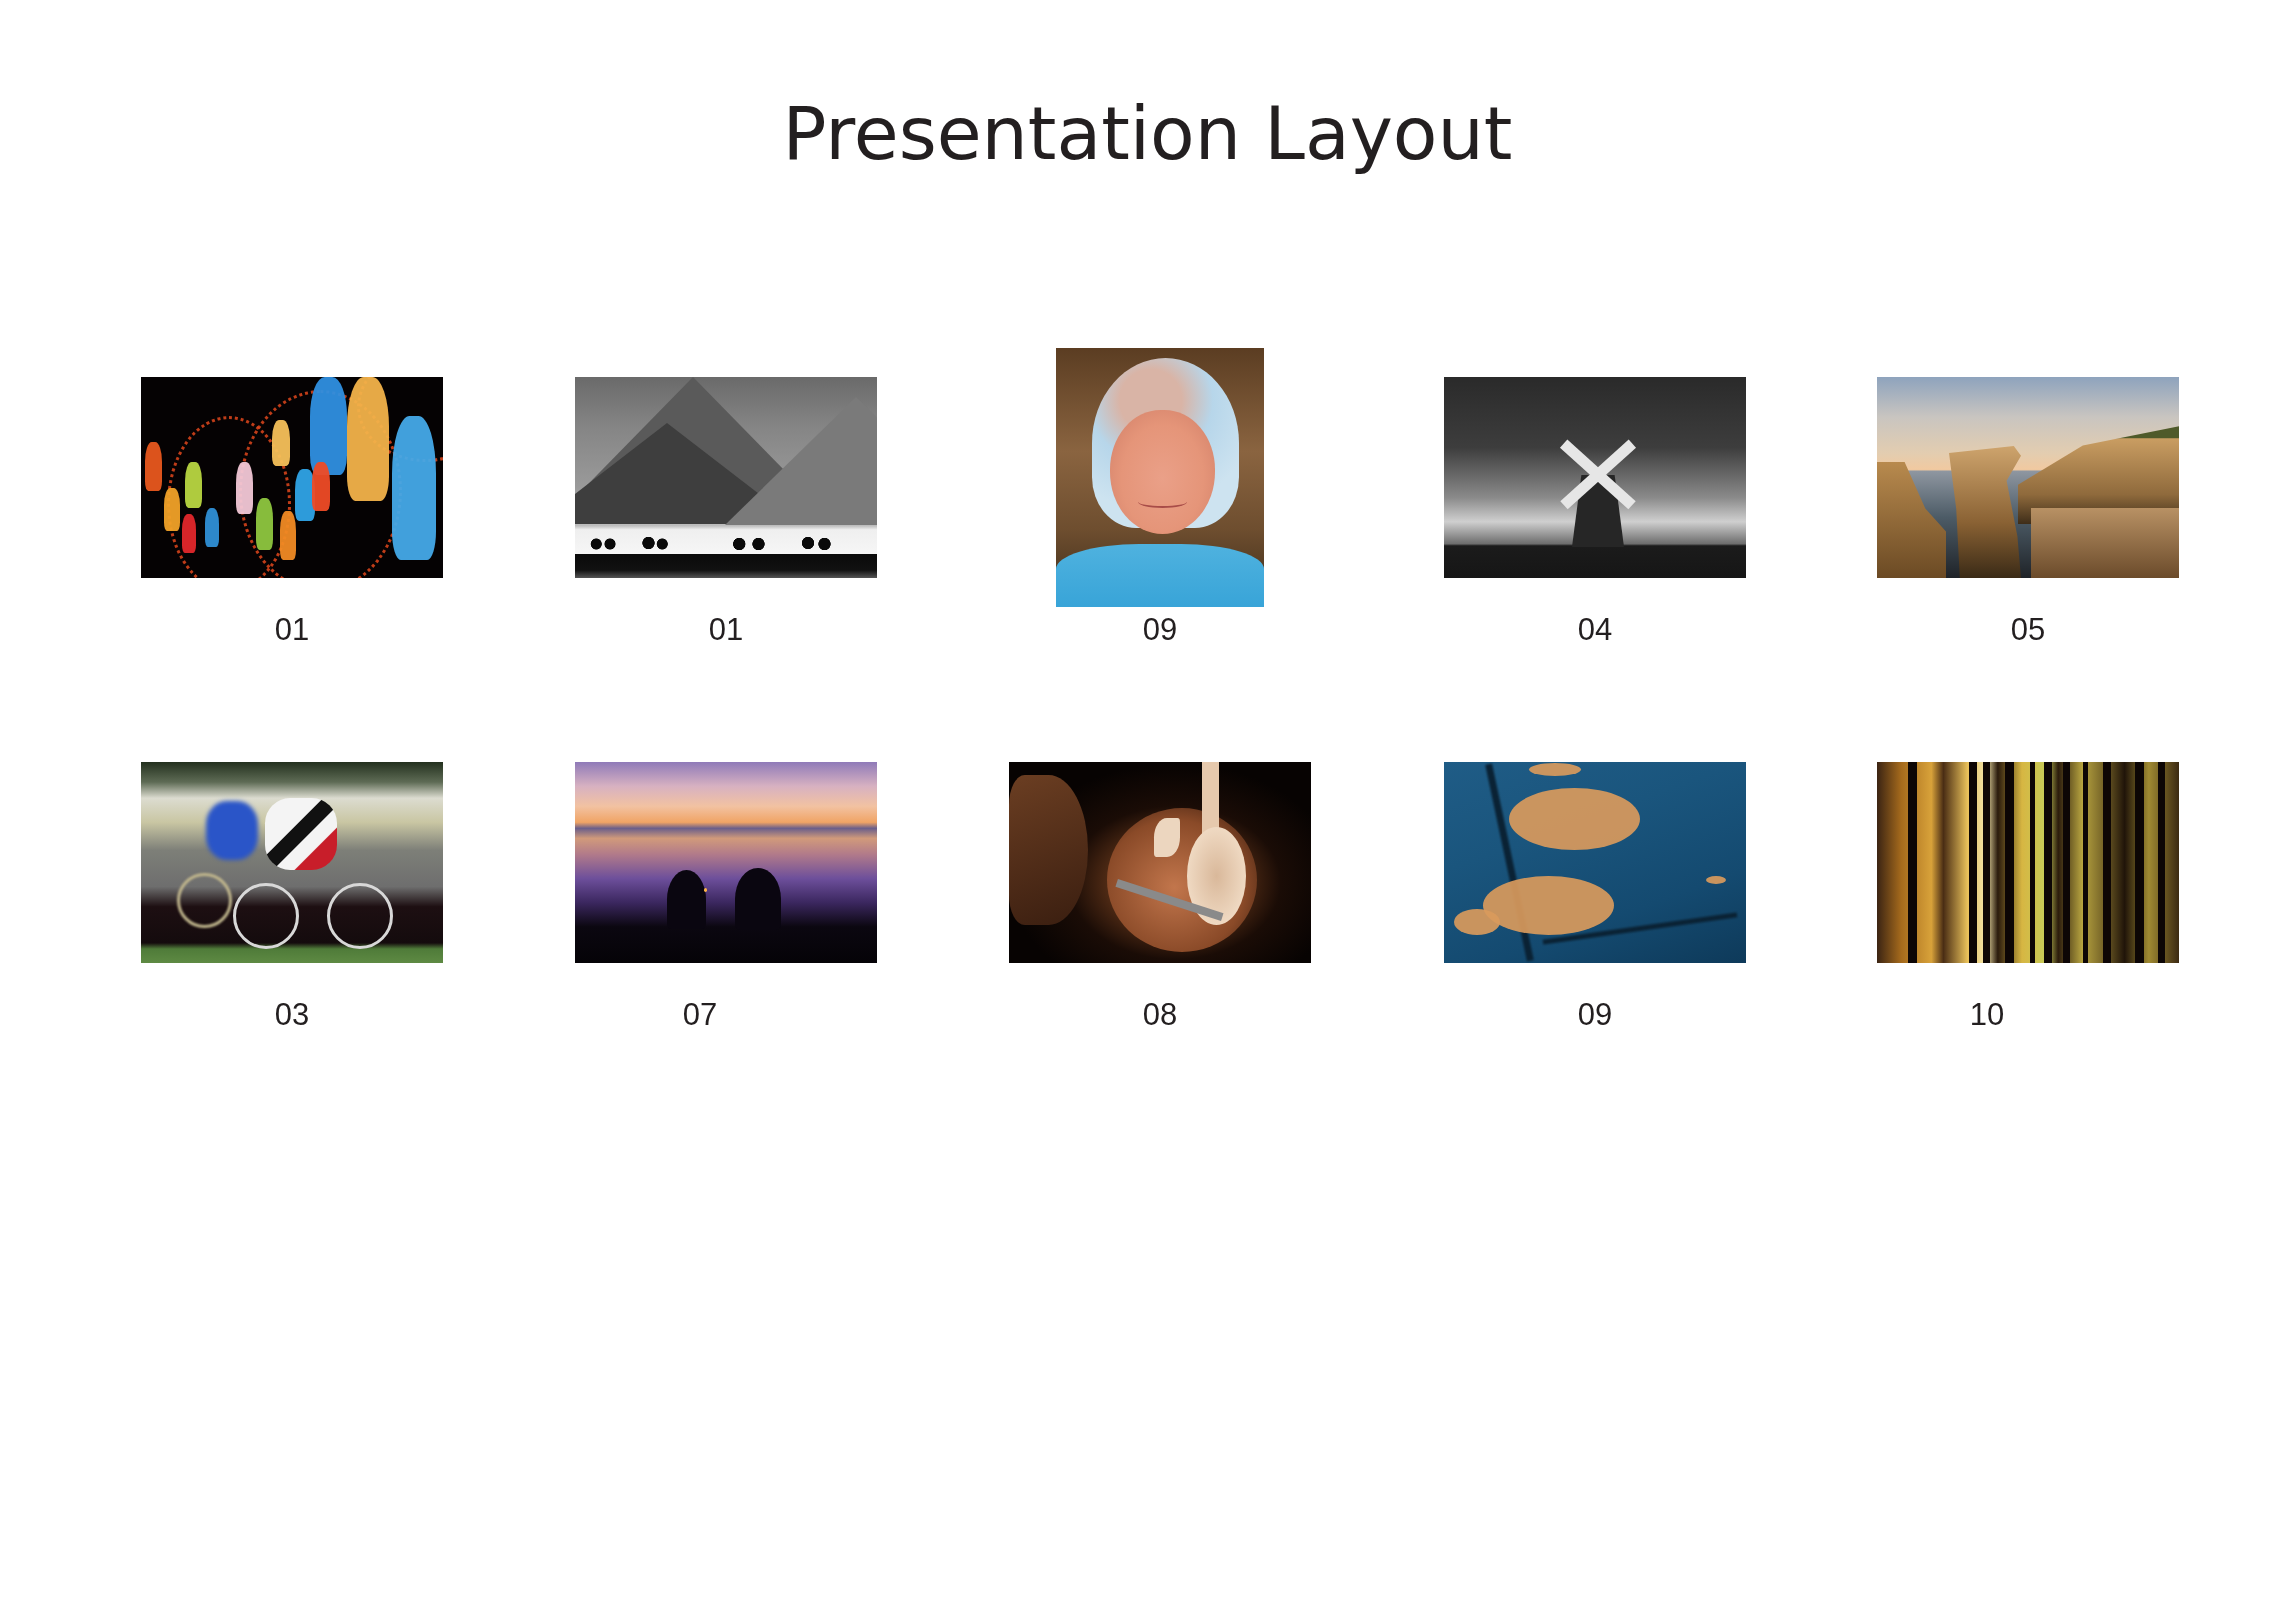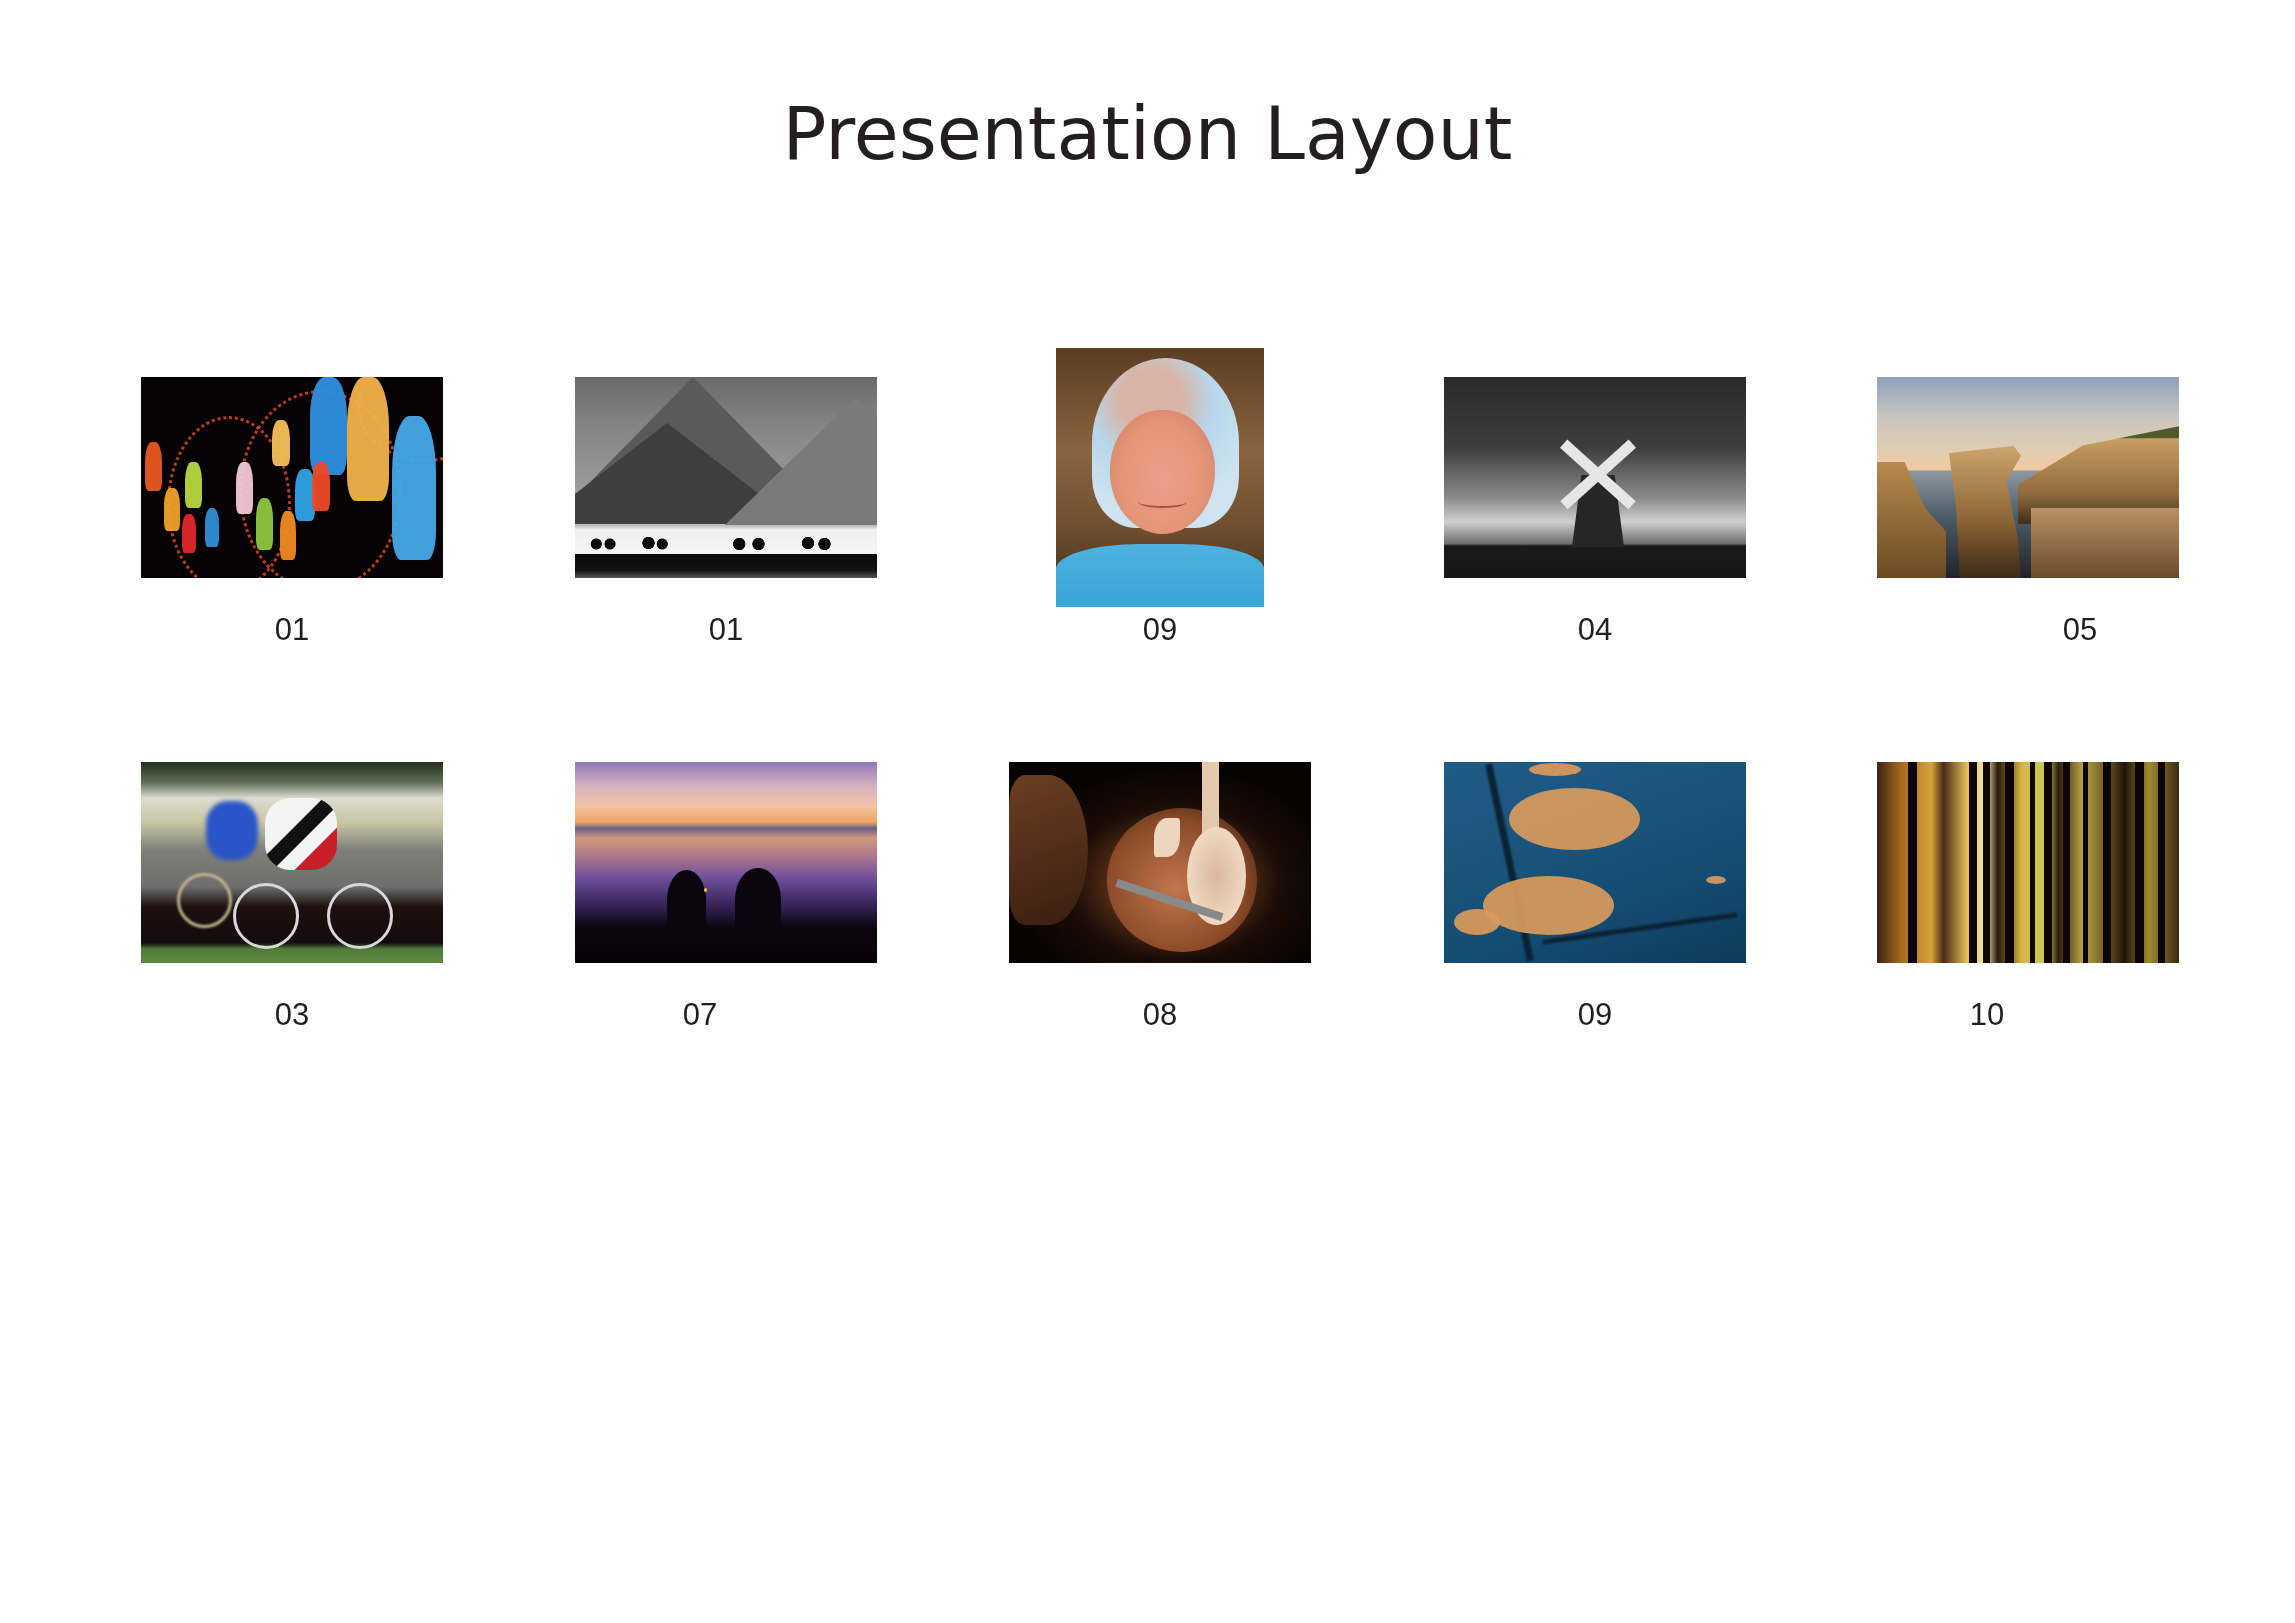--- a/index.html
+++ b/index.html
@@ -110,21 +110,21 @@
     <div class="caption" style="left:1444px; top:614px; width:302px;">04</div>
   </div>
 
   <div class="card">
     <div class="photo p05" style="left:1877px; top:377px; width:302px; height:201px;" title="layered sea cliffs at sunset">
       <div class="shape" style="left:0px; top:85px; width:69px; height:116px; background:linear-gradient(180deg,#b88a4e,#6b4a24); clip-path:polygon(0 0,40% 0,70% 40%,100% 60%,100% 100%,0 100%);"></div>
       <div class="shape" style="left:72px; top:62px; width:72px; height:139px; background:linear-gradient(180deg,#d4aa72,#8a6234 60%,#3a2a16); clip-path:polygon(0 10%,90% 5%,100% 12%,80% 30%,95% 70%,100% 100%,15% 100%,10% 50%);"></div>
       <div class="shape" style="left:141px; top:49px; width:162px; height:98px; background:linear-gradient(180deg,#4f5a2a 0 12%,#c99d62 13%,#8f6a3c 70%,#3e2d19); clip-path:polygon(0 60%,40% 20%,100% 0,100% 100%,0 100%);"></div>
       <div class="shape" style="left:154px; top:131px; width:148px; height:71px; background:linear-gradient(180deg,#b89164,#6a4a2a);"></div>
     </div>
-    <div class="caption" style="left:1929px; top:614px; width:302px;">05</div>
+    <div class="caption" style="left:1877px; top:614px; width:302px;">05</div>
   </div>
 </div>
 
 <div>
 
   <div class="card">
     <div class="photo p06" style="left:141px; top:762px; width:302px; height:201px;" title="cyclists racing with motion blur">
       <div class="shape" style="left:65px; top:39px; width:52px; height:59px; border-radius:40%; background:#2a55c8; filter:blur(2px);"></div>
       <div class="shape" style="left:124px; top:36px; width:72px; height:72px; border-radius:35%; background:linear-gradient(135deg,#f4f4f4 0 40%,#111 41% 55%,#f4f4f4 56% 70%,#c81e2a 71%);"></div>
       <div class="shape" style="left:92px; top:121px; width:60px; height:60px; border-radius:50%; border:3.9px solid #d8d8d8;"></div>

